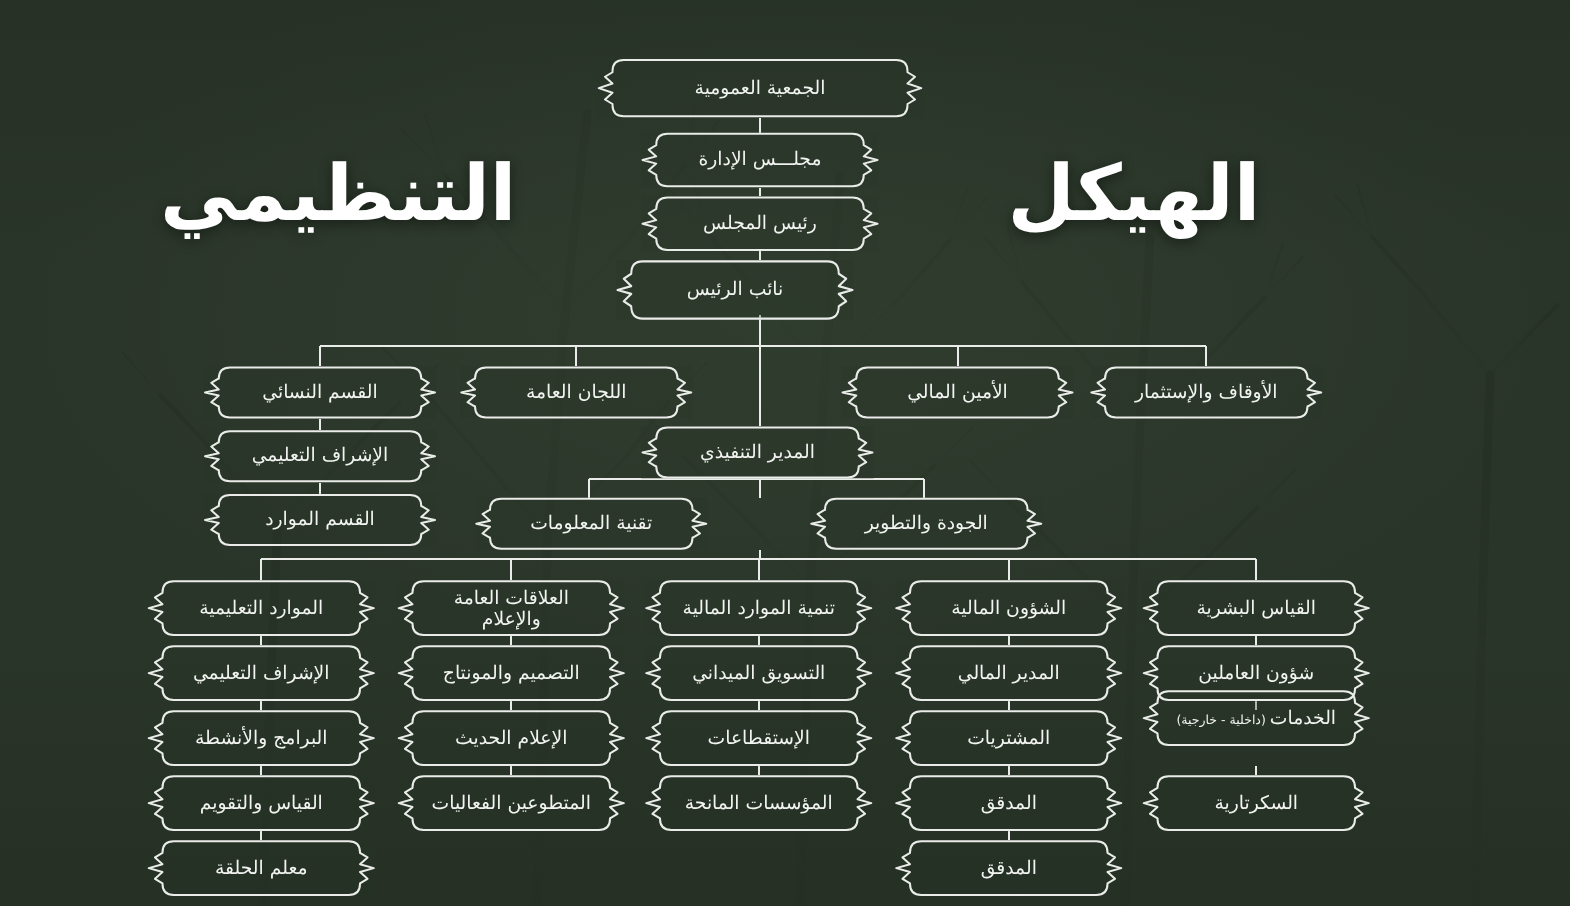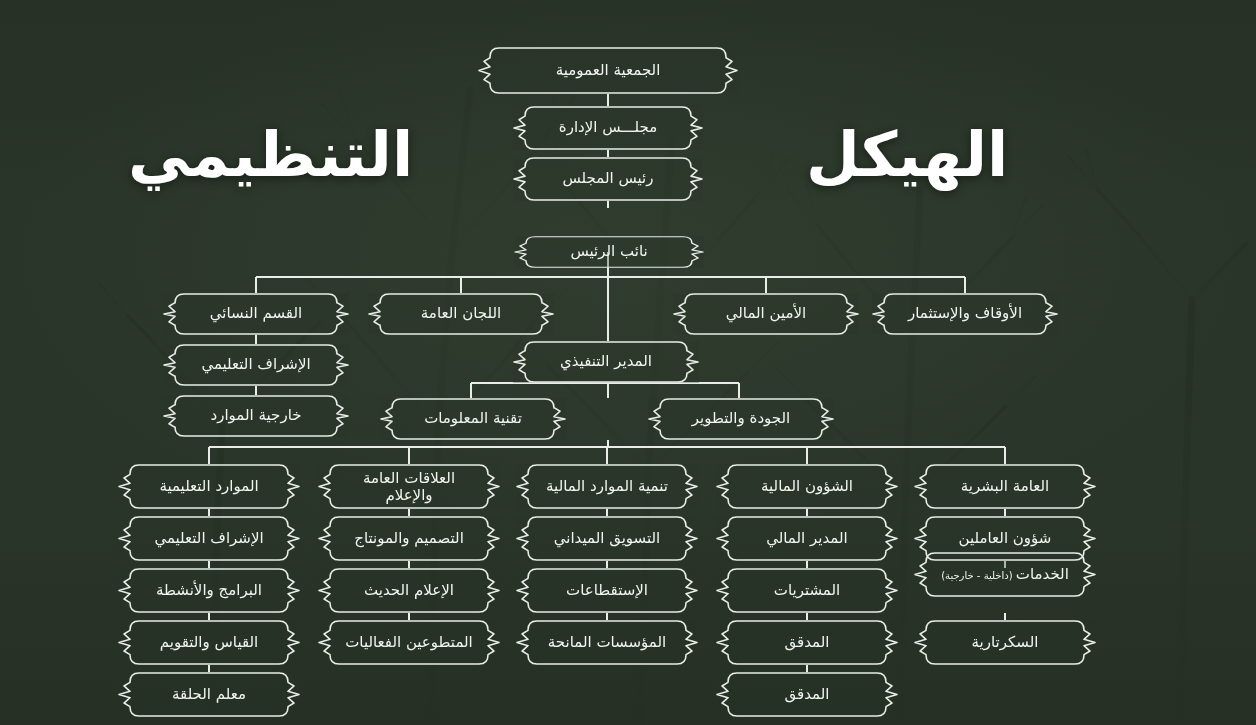--- a/index.html
+++ b/index.html
@@ -244,21 +244,21 @@
           <path d="M 21 1 L 169 1 Q 178 1 178 10 L 178 10.12 L 184 13.719999999999999 L 178 19.119999999999997 L 189 22 L 178 24.880000000000003 L 184 30.28 L 178 33.88 L 178 34 Q 178 43 169 43 L 21 43 Q 12 43 12 34 L 12 33.88 L 6 30.28 L 12 24.880000000000003 L 1 22 L 12 19.119999999999997 L 6 13.719999999999999 L 12 10.12 L 12 10 Q 12 1 21 1 Z"></path>
         </svg>
         <span class="lbl">مجلـــس الإدارة</span>
       </div>
       <div class="node" style="left: 513px; top: 157px; width: 190px; height: 44px;">
         <svg class="frame" viewBox="0 0 190 44" preserveAspectRatio="none">
           <path d="M 21 1 L 169 1 Q 178 1 178 10 L 178 10.12 L 184 13.719999999999999 L 178 19.119999999999997 L 189 22 L 178 24.880000000000003 L 184 30.28 L 178 33.88 L 178 34 Q 178 43 169 43 L 21 43 Q 12 43 12 34 L 12 33.88 L 6 30.28 L 12 24.880000000000003 L 1 22 L 12 19.119999999999997 L 6 13.719999999999999 L 12 10.12 L 12 10 Q 12 1 21 1 Z"></path>
         </svg>
         <span class="lbl">رئيس المجلس</span>
       </div>
-      <div class="node" style="left: 514px; top: 208px; width: 190px; height: 32px; margin-top: 28px;">
+      <div class="node" style="left: 493px; top: 208px; width: 190px; height: 48px;">
         <svg class="frame" viewBox="0 0 190 44" preserveAspectRatio="none">
           <path d="M 21 1 L 169 1 Q 178 1 178 10 L 178 10.12 L 184 13.719999999999999 L 178 19.119999999999997 L 189 22 L 178 24.880000000000003 L 184 30.28 L 178 33.88 L 178 34 Q 178 43 169 43 L 21 43 Q 12 43 12 34 L 12 33.88 L 6 30.28 L 12 24.880000000000003 L 1 22 L 12 19.119999999999997 L 6 13.719999999999999 L 12 10.12 L 12 10 Q 12 1 21 1 Z"></path>
         </svg>
         <span class="lbl">نائب الرئيس</span>
       </div>
       <div class="node" style="left: 163px; top: 293px; width: 186px; height: 42px;">
         <svg class="frame" viewBox="0 0 186 42" preserveAspectRatio="none">
           <path d="M 21 1 L 165 1 Q 174 1 174 10 L 174 9.66 L 180 13.26 L 174 18.66 L 185 21 L 174 23.340000000000003 L 180 28.740000000000002 L 174 32.34 L 174 32 Q 174 41 165 41 L 21 41 Q 12 41 12 32 L 12 32.34 L 6 28.740000000000002 L 12 23.340000000000003 L 1 21 L 12 18.66 L 6 13.26 L 12 9.66 L 12 10 Q 12 1 21 1 Z"></path>
         </svg>
         <span class="lbl">القسم النسائي</span>
@@ -284,21 +284,21 @@
       <div class="node" style="left: 163px; top: 344px; width: 186px; height: 42px;">
         <svg class="frame" viewBox="0 0 186 42" preserveAspectRatio="none">
           <path d="M 21 1 L 165 1 Q 174 1 174 10 L 174 9.66 L 180 13.26 L 174 18.66 L 185 21 L 174 23.340000000000003 L 180 28.740000000000002 L 174 32.34 L 174 32 Q 174 41 165 41 L 21 41 Q 12 41 12 32 L 12 32.34 L 6 28.740000000000002 L 12 23.340000000000003 L 1 21 L 12 18.66 L 6 13.26 L 12 9.66 L 12 10 Q 12 1 21 1 Z"></path>
         </svg>
         <span class="lbl">الإشراف التعليمي</span>
       </div>
       <div class="node" style="left: 163px; top: 395px; width: 186px; height: 42px;">
         <svg class="frame" viewBox="0 0 186 42" preserveAspectRatio="none">
           <path d="M 21 1 L 165 1 Q 174 1 174 10 L 174 9.66 L 180 13.26 L 174 18.66 L 185 21 L 174 23.340000000000003 L 180 28.740000000000002 L 174 32.34 L 174 32 Q 174 41 165 41 L 21 41 Q 12 41 12 32 L 12 32.34 L 6 28.740000000000002 L 12 23.340000000000003 L 1 21 L 12 18.66 L 6 13.26 L 12 9.66 L 12 10 Q 12 1 21 1 Z"></path>
         </svg>
-        <span class="lbl">خارجية الموارد</span>
+        <span class="lbl">القسم الموارد</span>
       </div>
       <div class="node" style="left: 513px; top: 341px; width: 186px; height: 42px;">
         <svg class="frame" viewBox="0 0 186 42" preserveAspectRatio="none">
           <path d="M 21 1 L 165 1 Q 174 1 174 10 L 174 9.66 L 180 13.26 L 174 18.66 L 185 21 L 174 23.340000000000003 L 180 28.740000000000002 L 174 32.34 L 174 32 Q 174 41 165 41 L 21 41 Q 12 41 12 32 L 12 32.34 L 6 28.740000000000002 L 12 23.340000000000003 L 1 21 L 12 18.66 L 6 13.26 L 12 9.66 L 12 10 Q 12 1 21 1 Z"></path>
         </svg>
         <span class="lbl">المدير التنفيذي</span>
       </div>
       <div class="node" style="left: 380px; top: 398px; width: 186px; height: 42px;">
         <svg class="frame" viewBox="0 0 186 42" preserveAspectRatio="none">
           <path d="M 21 1 L 165 1 Q 174 1 174 10 L 174 9.66 L 180 13.26 L 174 18.66 L 185 21 L 174 23.340000000000003 L 180 28.740000000000002 L 174 32.34 L 174 32 Q 174 41 165 41 L 21 41 Q 12 41 12 32 L 12 32.34 L 6 28.740000000000002 L 12 23.340000000000003 L 1 21 L 12 18.66 L 6 13.26 L 12 9.66 L 12 10 Q 12 1 21 1 Z"></path>
@@ -416,21 +416,21 @@
       <div class="node" style="left: 716px; top: 672px; width: 182px; height: 45px;">
         <svg class="frame" viewBox="0 0 182 45" preserveAspectRatio="none">
           <path d="M 21 1 L 161 1 Q 170 1 170 10 L 170 10.35 L 176 13.95 L 170 19.35 L 181 22.5 L 170 25.65 L 176 31.049999999999997 L 170 34.65 L 170 35 Q 170 44 161 44 L 21 44 Q 12 44 12 35 L 12 34.65 L 6 31.049999999999997 L 12 25.65 L 1 22.5 L 12 19.35 L 6 13.95 L 12 10.35 L 12 10 Q 12 1 21 1 Z"></path>
         </svg>
         <span class="lbl">المدقق</span>
       </div>
       <div class="node" style="left: 914px; top: 464px; width: 182px; height: 45px;">
         <svg class="frame" viewBox="0 0 182 45" preserveAspectRatio="none">
           <path d="M 21 1 L 161 1 Q 170 1 170 10 L 170 10.35 L 176 13.95 L 170 19.35 L 181 22.5 L 170 25.65 L 176 31.049999999999997 L 170 34.65 L 170 35 Q 170 44 161 44 L 21 44 Q 12 44 12 35 L 12 34.65 L 6 31.049999999999997 L 12 25.65 L 1 22.5 L 12 19.35 L 6 13.95 L 12 10.35 L 12 10 Q 12 1 21 1 Z"></path>
         </svg>
-        <span class="lbl">العامة البشرية</span>
+        <span class="lbl">القياس البشرية</span>
       </div>
       <div class="node" style="left: 914px; top: 516px; width: 182px; height: 45px;">
         <svg class="frame" viewBox="0 0 182 45" preserveAspectRatio="none">
           <path d="M 21 1 L 161 1 Q 170 1 170 10 L 170 10.35 L 176 13.95 L 170 19.35 L 181 22.5 L 170 25.65 L 176 31.049999999999997 L 170 34.65 L 170 35 Q 170 44 161 44 L 21 44 Q 12 44 12 35 L 12 34.65 L 6 31.049999999999997 L 12 25.65 L 1 22.5 L 12 19.35 L 6 13.95 L 12 10.35 L 12 10 Q 12 1 21 1 Z"></path>
         </svg>
         <span class="lbl">شؤون العاملين</span>
       </div>
       <div class="node" style="left: 914px; top: 552px; width: 182px; height: 45px;">
         <svg class="frame" viewBox="0 0 182 45" preserveAspectRatio="none">
           <path d="M 21 1 L 161 1 Q 170 1 170 10 L 170 10.35 L 176 13.95 L 170 19.35 L 181 22.5 L 170 25.65 L 176 31.049999999999997 L 170 34.65 L 170 35 Q 170 44 161 44 L 21 44 Q 12 44 12 35 L 12 34.65 L 6 31.049999999999997 L 12 25.65 L 1 22.5 L 12 19.35 L 6 13.95 L 12 10.35 L 12 10 Q 12 1 21 1 Z"></path>

